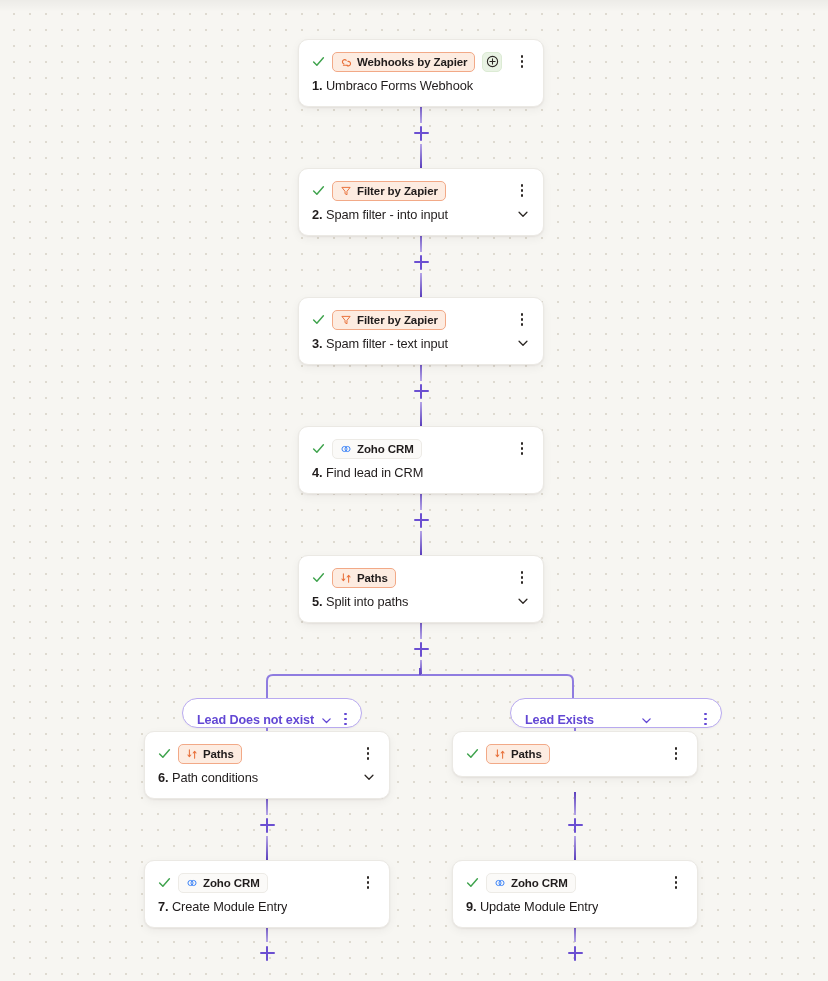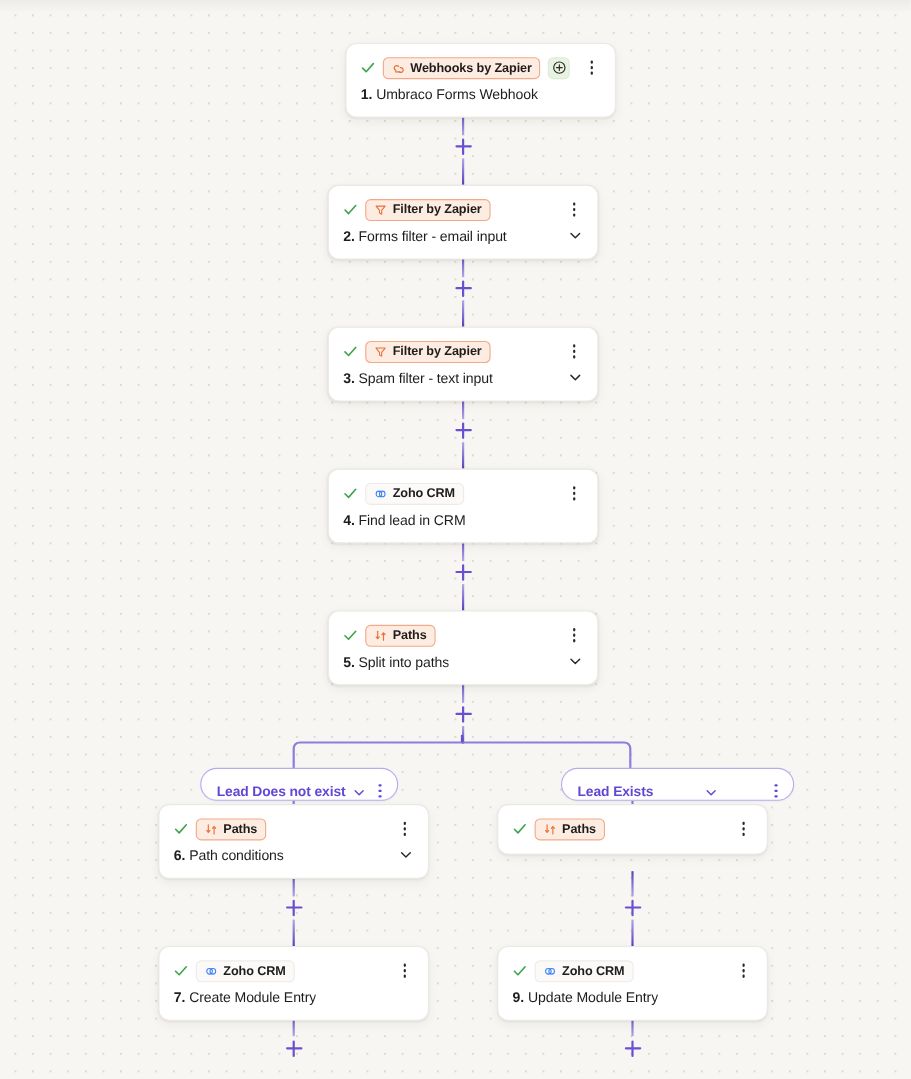--- a/index.html
+++ b/index.html
@@ -265,21 +265,21 @@
 
   <div class="conn-line" style="left:574px; top:728px; height:14px; background:#8f7ce0;"></div>
 
   <div class="conn-line fade-down" style="left:574px; top:792px; height:23px;"></div>
   <div class="conn-line fade-up" style="left:574px; top:836px; height:24px;"></div>
   <button class="plus-btn" style="left:564px; top:814px;"></button>
 
   <div class="conn-line fade-down" style="left:574px; top:921px; height:21px;"></div>
   <button class="plus-btn" style="left:564px; top:942px;"></button>
 
-  <div class="card" style="left:314px; top:39px;">
+  <div class="card" style="left:298px; top:39px;">
     <div class="card-top">
       <svg class="check-icon" viewBox="0 0 16 16">
         <path d="M2 8.5 L6 12.5 L14 3.5" stroke="#3fa34d" stroke-width="1.8" fill="none" stroke-linecap="round" stroke-linejoin="round"></path>
       </svg>
       <span class="app-badge orange">
         <svg class="badge-ico" viewBox="0 0 16 16">
           <path d="M5.2 10.6a3 3 0 1 1 3.2-4.9" stroke="#e8703a" stroke-width="1.5" fill="none" stroke-linecap="round"></path>
           <path d="M10.6 7.2a3 3 0 1 1-1.3 5.4" stroke="#e8703a" stroke-width="1.5" fill="none" stroke-linecap="round"></path>
           <path d="M4.6 12.4h5.6" stroke="#e8703a" stroke-width="1.5" fill="none" stroke-linecap="round"></path>
         </svg>
@@ -318,21 +318,21 @@
       </span>
       <span class="kebab">
           <i></i>
           <i></i>
           <i></i>
         </span>
     </div>
     <div class="card-bottom">
       <div class="card-title">
         <b>2.</b>
-        <span>Forms filter - email input</span>
+        <span>Spam filter - into input</span>
       </div>
       <svg class="chev" viewBox="0 0 16 16">
         <path d="M3.5 6 L8 10.5 L12.5 6" stroke="#2c2724" stroke-width="1.5" fill="none" stroke-linecap="round" stroke-linejoin="round"></path>
       </svg>
     </div>
   </div>
 
   <div class="card" style="left:298px; top:297px;">
     <div class="card-top">
       <svg class="check-icon" viewBox="0 0 16 16">

